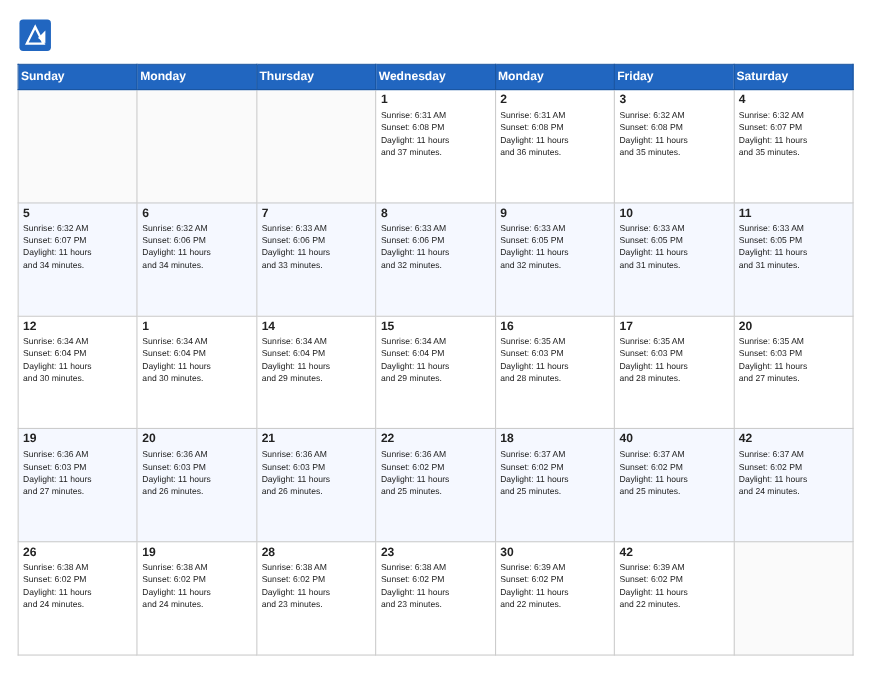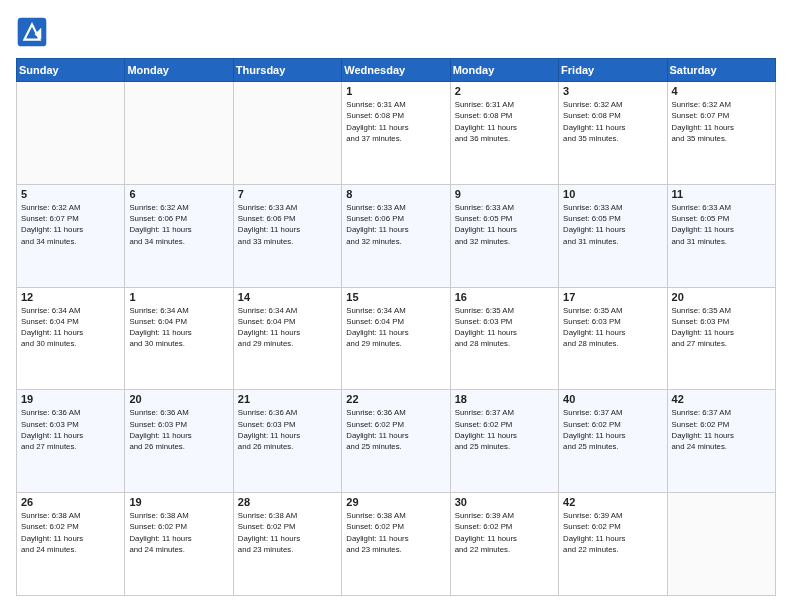--- a/index.html
+++ b/index.html
@@ -255,21 +255,21 @@
           </td>
           <td>
             <span class="day-num">19</span>
             <div class="cell-text">Sunrise: 6:38 AM<br>Sunset: 6:02 PM<br>Daylight: 11 hours<br>and 24 minutes.</div>
           </td>
           <td>
             <span class="day-num">28</span>
             <div class="cell-text">Sunrise: 6:38 AM<br>Sunset: 6:02 PM<br>Daylight: 11 hours<br>and 23 minutes.</div>
           </td>
           <td>
-            <span class="day-num">29</span>
+            <span class="day-num">23</span>
             <div class="cell-text">Sunrise: 6:38 AM<br>Sunset: 6:02 PM<br>Daylight: 11 hours<br>and 23 minutes.</div>
           </td>
           <td>
             <span class="day-num">30</span>
             <div class="cell-text">Sunrise: 6:39 AM<br>Sunset: 6:02 PM<br>Daylight: 11 hours<br>and 22 minutes.</div>
           </td>
           <td>
             <span class="day-num">42</span>
             <div class="cell-text">Sunrise: 6:39 AM<br>Sunset: 6:02 PM<br>Daylight: 11 hours<br>and 22 minutes.</div>
           </td>

